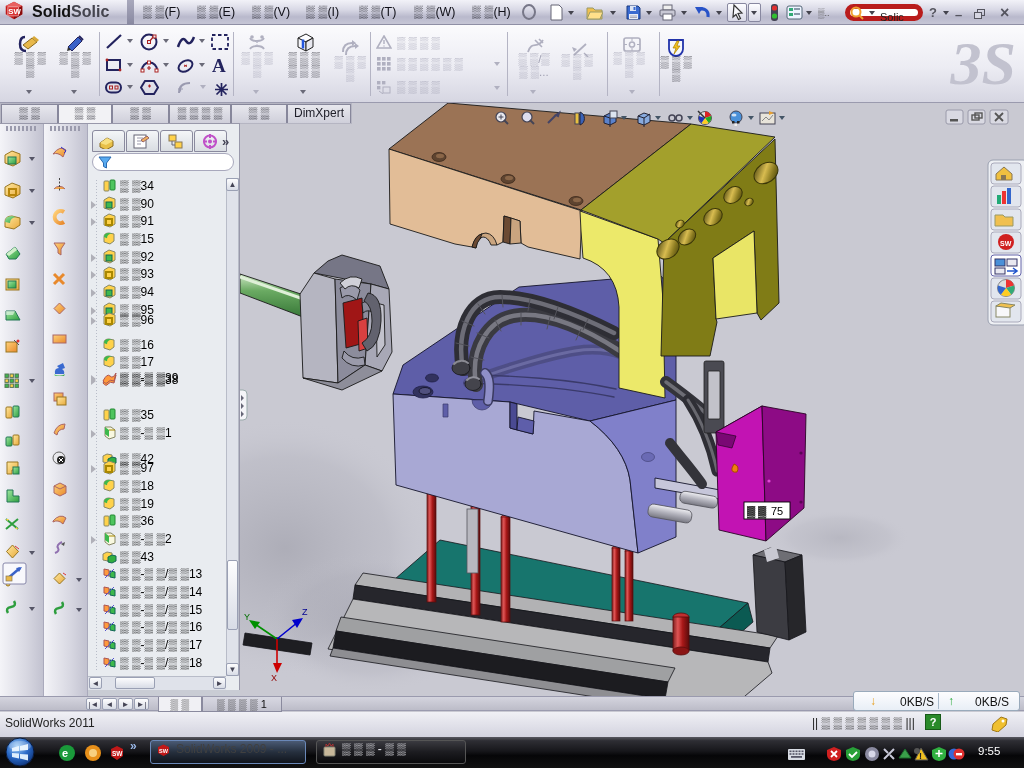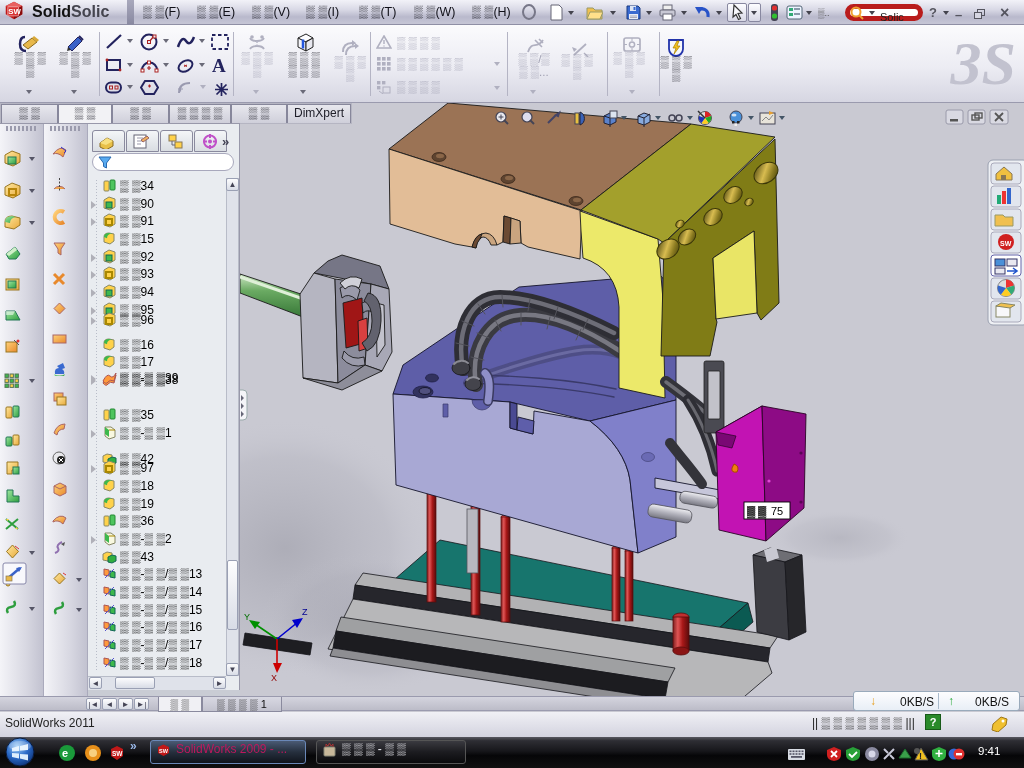--- a/index.html
+++ b/index.html
@@ -923,21 +923,21 @@
 <svg class="ab" style="left:108px;top:744px" width="18" height="18">
     <polygon points="3,5 9,2 15,5 15,12 9,16 3,12" fill="#c01818"></polygon>
     <text x="4" y="12" font-size="6.5" fill="#fff" font-weight="bold">SW</text>
   </svg>
 <div class="ab" style="left:130px;top:739px;color:#9ab8e8;font-size:12px;font-weight:bold">»</div>
 <div class="ab tkbtn" style="left:150px;width:156px;border-color:#6a88b8;background:linear-gradient(#4a5a74,#26303e 50%,#10141c)"></div>
 <svg class="ab" style="left:156px;top:743px" width="15" height="15">
     <polygon points="2,4 7.5,1.5 13,4 13,10 7.5,13 2,10" fill="#c01818"></polygon>
     <text x="3" y="10" font-size="5.5" fill="#fff" font-weight="bold">SW</text>
   </svg>
-<div class="ab" style="left:176px;top:742px;color:#be185d;font-size:12px">SolidWorks 2009 - ...</div>
+<div class="ab" style="left:176px;top:742px;color:#404040;font-size:12px">SolidWorks 2009 - ...</div>
 <div class="ab tkbtn" style="left:316px;width:150px"></div>
 <svg class="ab" style="left:322px;top:742px" width="15" height="16">
     <rect x="2" y="5" width="11" height="9" rx="1" fill="#c8b89a" stroke="#887"></rect>
     <path d="M4 5V2l2 2 1.5-3 1.5 3 2-2v3" stroke="#a33" fill="none"></path>
   </svg>
 <div class="ab" style="left:342px;top:742px;color:#f0f0f6;font-size:12px"><b class="c">▒▒▒</b> - <b class="c">▒▒</b></div>
 <svg class="ab" style="left:788px;top:749px" width="17" height="11">
     <rect x="0" y="0" width="17" height="11" rx="1" fill="#d8dce4"></rect>
     <g fill="#556">
       <rect x="1.5" y="1.5" width="2" height="1.6"></rect>
@@ -978,13 +978,13 @@
   </svg>
 <svg class="ab" style="left:931px;top:746px" width="16" height="16">
     <path d="M8 1l7 3v5q0 5-7 6-7-1-7-6V4z" fill="#30b040"></path>
     <path d="M8 4v7M4.5 7.5h7" stroke="#fff" stroke-width="1.6"></path>
   </svg>
 <svg class="ab" style="left:948px;top:746px" width="17" height="16">
     <circle cx="6" cy="8" r="5.5" fill="#3868d8"></circle>
     <circle cx="11" cy="8" r="5.5" fill="#e03030"></circle>
     <rect x="8" y="7" width="6" height="2.4" fill="#fff"></rect>
   </svg>
-<div class="ab tray" style="left:978px;top:745px">9:41</div>
+<div class="ab tray" style="left:978px;top:745px">9:55</div>
 
 </body></html>

